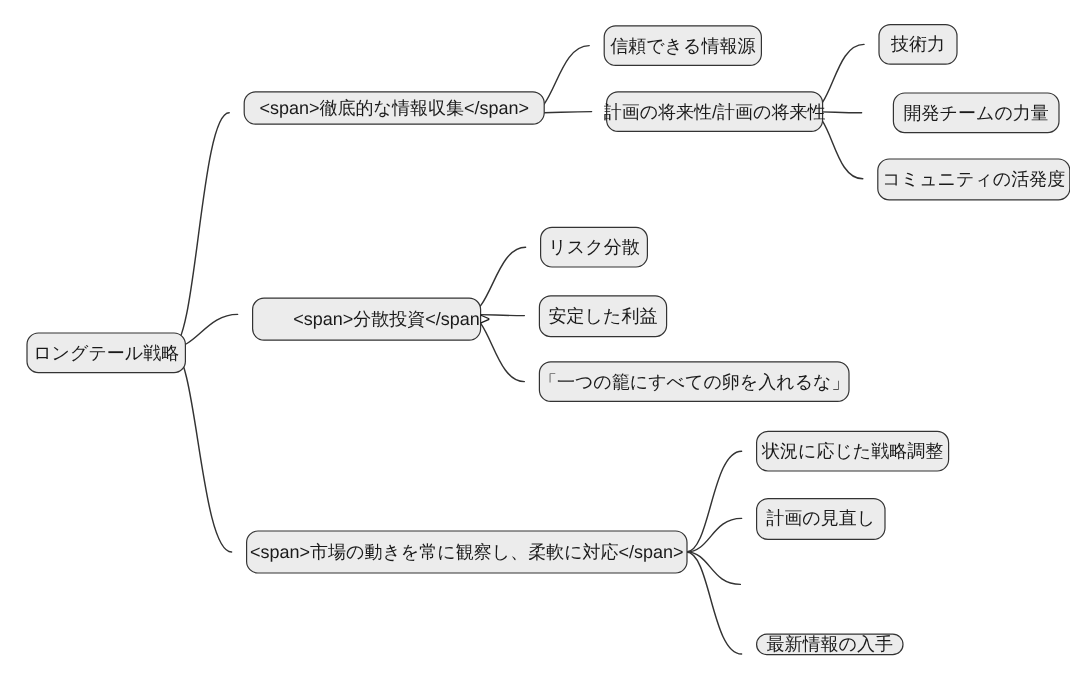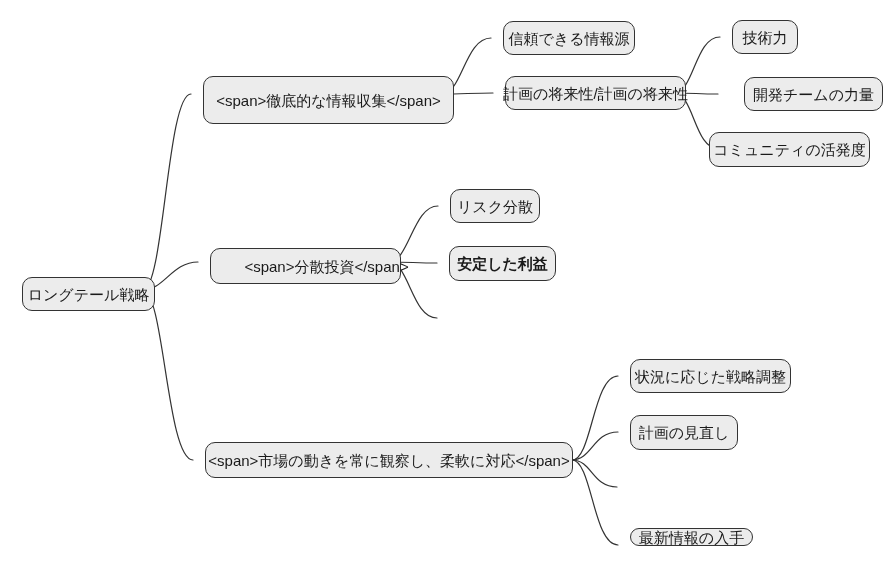--- a/index.html
+++ b/index.html
@@ -67,38 +67,39 @@
     <path d="M389,262 C409,262 417,263 437,263"></path>
     <path d="M389,262 C409,262 412,318 437,318"></path>
     <path d="M572,460 C592,460 593,376 618,376"></path>
     <path d="M572,460 C592,460 593,432 618,432"></path>
     <path d="M572,460 C592,460 592,487 617,487"></path>
     <path d="M572,460 C592,460 593,545 618,545"></path>
   </svg>
 
   <div class="node" style="left:10px;top:277px;width:133px;height:34px;">ロングテール戦略</div>
 
-  <div class="node" style="left:191px;top:76px;width:251px;height:48px;">&lt;span&gt;徹底的な情報収集&lt;/span&gt;</div>
+  <div class="node" style="left:191px;top:76px;width:251px;height:28px;">&lt;span&gt;徹底的な情報収集&lt;/span&gt;</div>
 
   <div class="node" style="left:491px;top:21px;width:132px;height:34px;">信頼できる情報源</div>
 
   <div class="node" style="left:493px;top:76px;width:181px;height:34px;">計画の将来性/計画の将来性</div>
 
   <div class="node" style="left:720px;top:20px;width:66px;height:34px;">技術力</div>
 
   <div class="node" style="left:732px;top:77px;width:139px;height:34px;">開発チームの力量</div>
 
-  <div class="node" style="left:697px;top:132px;width:161px;height:35px;">コミュニティの活発度</div>
+  <div class="node" style="left:719px;top:132px;width:161px;height:35px;">コミュニティの活発度</div>
 
   <div class="node" style="left:198px;top:248px;width:191px;height:36px;padding-left:48px;">&lt;span&gt;分散投資&lt;/span&gt;</div>
 
   <div class="node" style="left:438px;top:189px;width:90px;height:34px;">リスク分散</div>
 
-  <div class="node" style="left:437px;top:246px;width:107px;height:35px;font-weight:bold;">安定した利益</div>
+  <div class="node" style="left:437px;top:246px;width:107px;height:35px;">安定した利益</div>
 
+  <div class="node" style="left:437px;top:301px;width:259px;height:34px;">「一つの籠にすべての卵を入れるな」</div>
 
   <div class="node" style="left:193px;top:442px;width:368px;height:36px;">&lt;span&gt;市場の動きを常に観察し、柔軟に対応&lt;/span&gt;</div>
 
   <div class="node" style="left:618px;top:359px;width:161px;height:34px;">状況に応じた戦略調整</div>
 
   <div class="node" style="left:618px;top:415px;width:108px;height:35px;">計画の見直し</div>
 
 
   <div class="node" style="left:618px;top:528px;width:123px;height:18px;">最新情報の入手</div>
 

